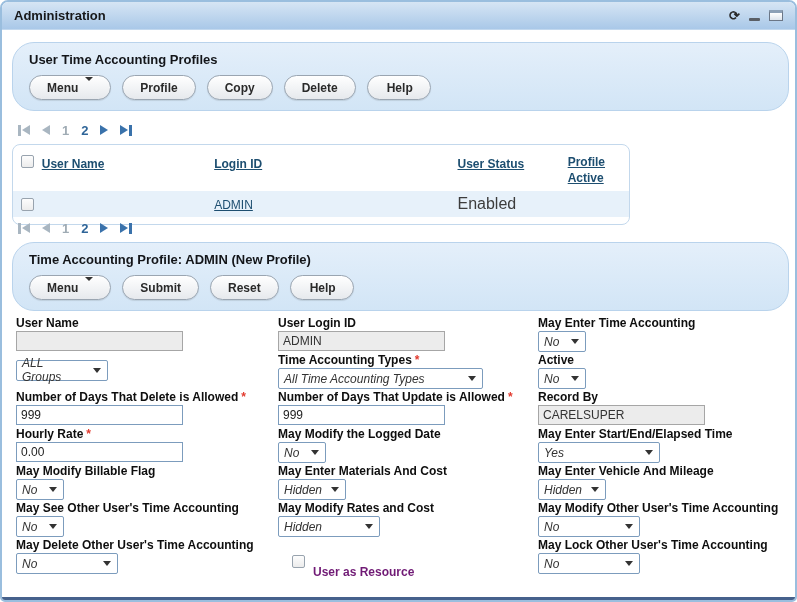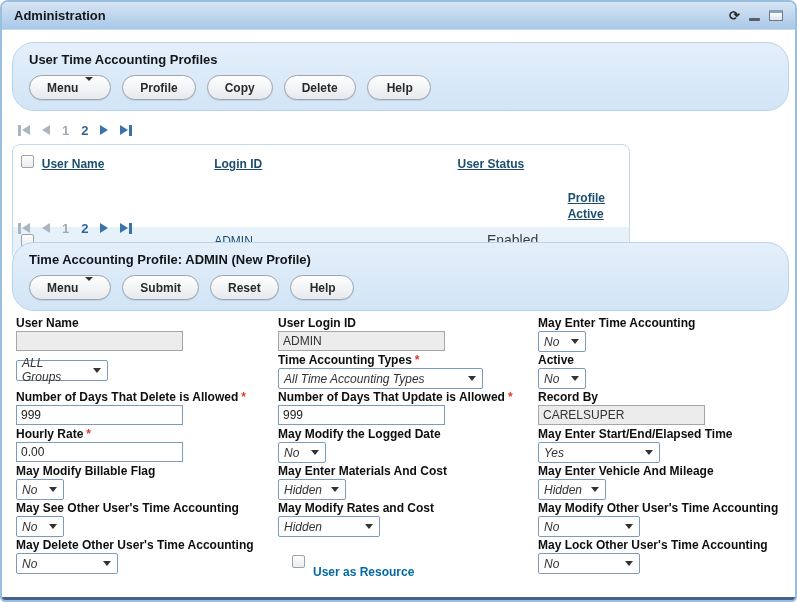--- a/index.html
+++ b/index.html
@@ -66,24 +66,24 @@
   .pg-link { color:#2f6598; cursor:pointer; }
 
   
   .grid {
     position:absolute; left:10px; top:142px; width:618px;
     background:#fff; border:1px solid #c3d8ec; border-radius:8px;
     overflow:hidden; padding-bottom:7px;
   }
   .grid-header { display:flex; align-items:flex-start; padding-top:9px; padding-bottom:5px; }
   .col-cb { width:30px; display:flex; justify-content:center; padding-top:1px; }
-  .col1 { width:180px; } .col2 { width:254px; } .col3 { width:115px; } .col4 { width:64px;margin-top:36px; }
+  .col1 { width:180px; } .col2 { width:254px; } .col3 { width:115px; } .col4 { width:64px; }
   .hlink { font-size:12px; font-weight:bold; color:#1d4e70; text-decoration:underline; line-height:16px; display:inline-block; cursor:pointer; }
   .grid-row { display:flex; align-items:center; height:26px; background:#e7f1fa; }
-  .cell-txt { font-size:14px; color:#3c3c3c;text-align:center; }
+  .cell-txt { font-size:16px; color:#3c3c3c; }
   .rlink { font-size:12px; color:#1d4e70; text-decoration:underline; cursor:pointer; }
   .cb { width:13px; height:13px; border:1px solid #98a3ae; border-radius:2px; background:linear-gradient(#fdfdfd,#ececec); cursor:pointer; }
 
   
   .form {
     position:absolute; left:14px; top:314px; width:775px;
     display:grid; grid-template-columns:262px 260px 251px;
     grid-template-rows:repeat(7, 37px); grid-auto-flow:column;
   }
   .flabel { display:block; font-size:12px; font-weight:bold; color:#0e0e0e; line-height:14px; margin-bottom:1px; white-space:nowrap; }
@@ -93,21 +93,21 @@
     padding:0 4px; color:#222; background:#fff; font-family:"Liberation Sans",sans-serif;
   }
   .tinput.disabled { background:#ececec; border-color:#a6a6a6; color:#333; }
   .sel {
     height:21px; border:1px solid #7c9cbd; border-radius:2px; background:#fff;
     display:inline-flex; align-items:center; justify-content:space-between;
     padding:0 6px 0 5px; font-size:12px; color:#333; cursor:pointer;font-style:italic;
   }
   .sel .arrow { width:0; height:0; border-left:4px solid transparent; border-right:4px solid transparent; border-top:5px solid #333; margin-left:8px; }
   .cb-field { display:flex; align-items:center; gap:8px; margin-top:9px; margin-left:14px; }
-  .cb-label { font-size:12px; font-weight:bold; color:#0369a1;margin-top:22px; }
+  .cb-label { font-size:12px; font-weight:bold; color:#701a75;margin-top:22px; }
 </style>
 </head>
 <body>
 
 <div class="window">
 
   <div class="titlebar">
     <span class="title">Administration</span>
     <span class="win-controls">
       <span class="icon-refresh">⟳</span>

